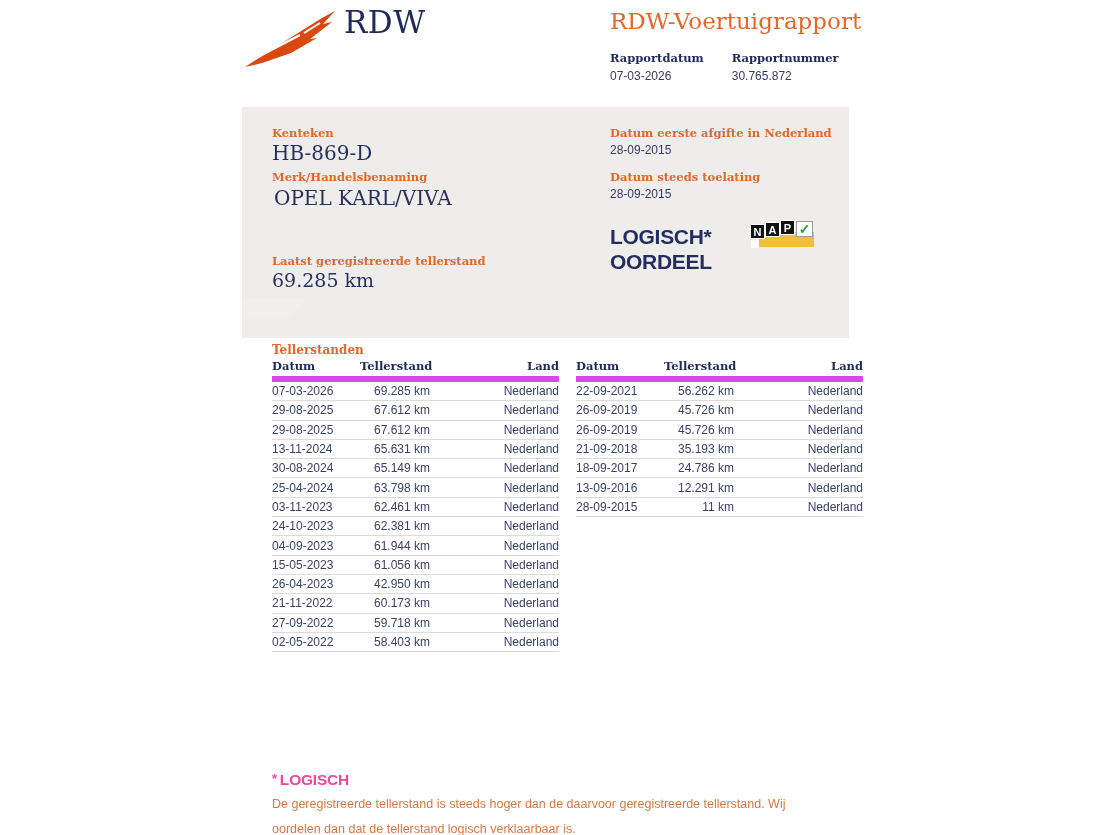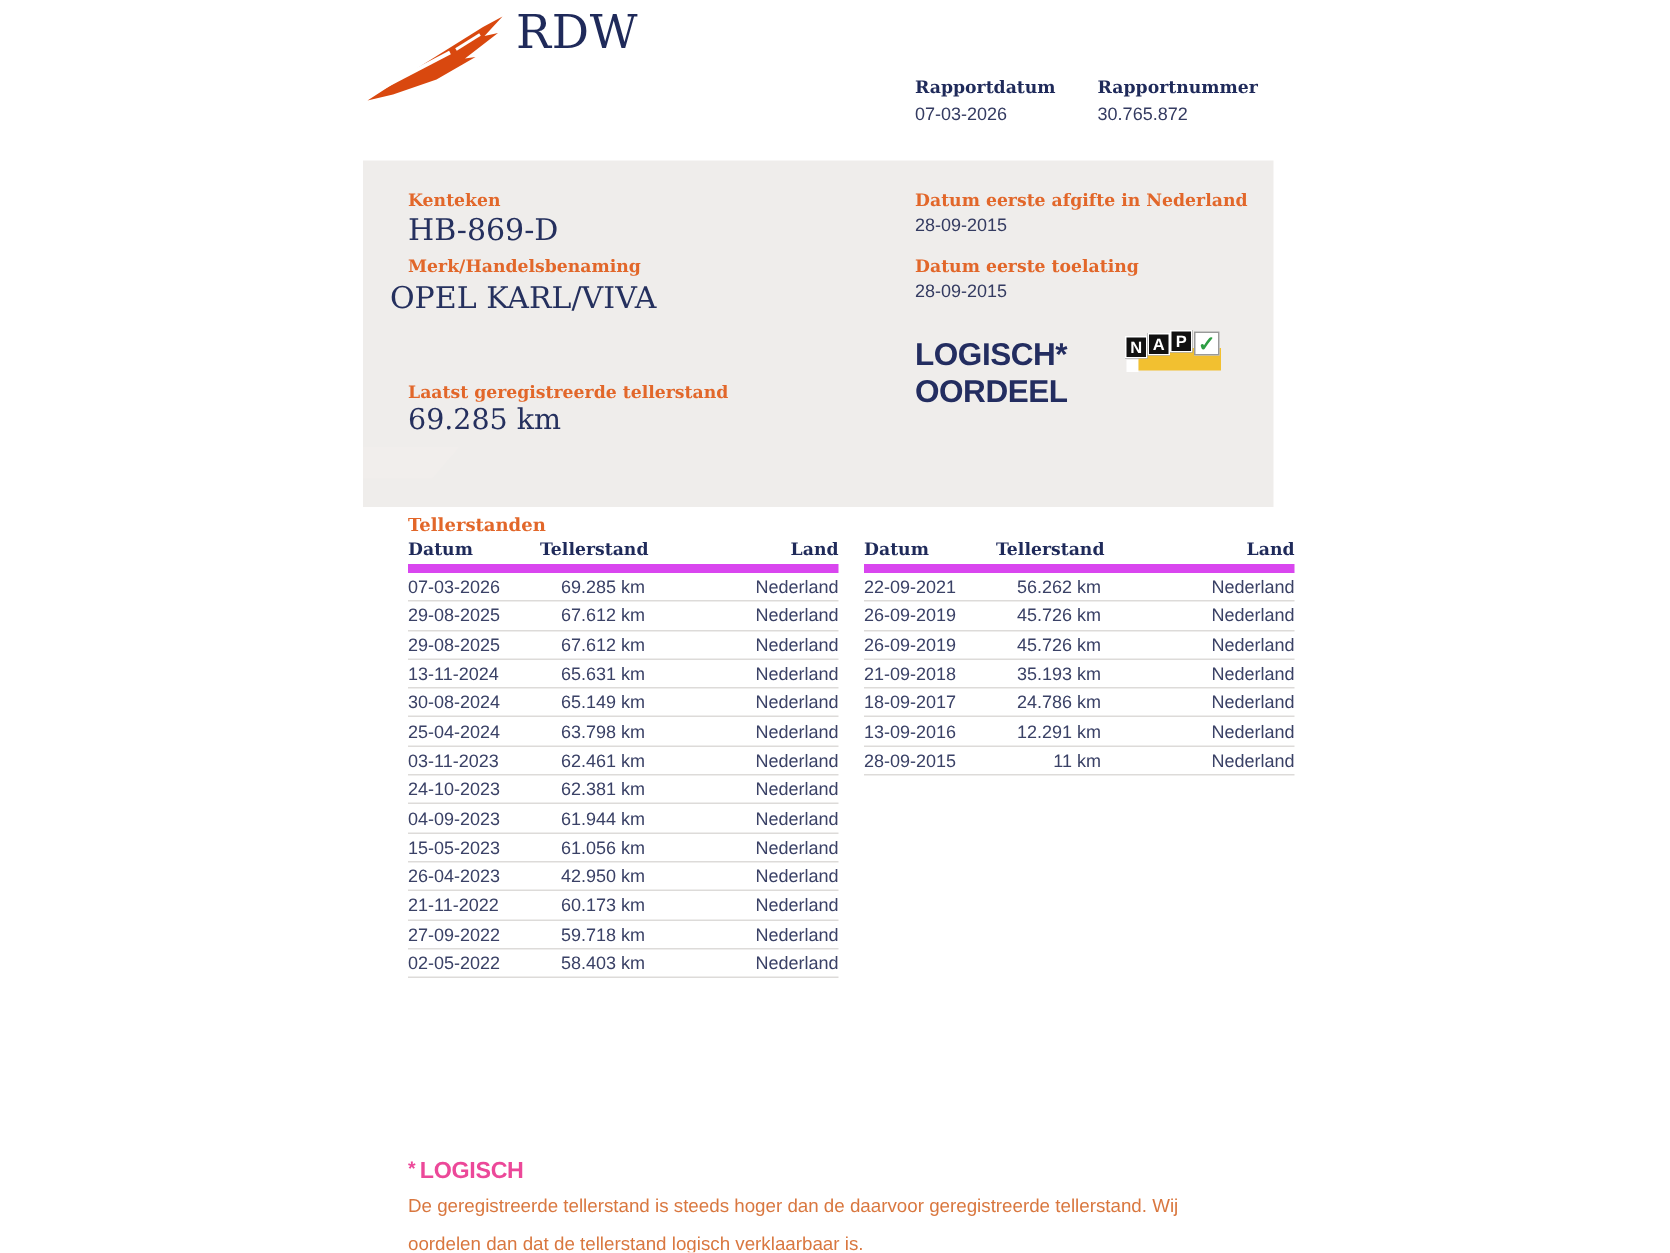--- a/index.html
+++ b/index.html
@@ -21,21 +21,21 @@
   .panel { position:absolute; left:242px; top:107px; width:607px; height:231px; background:#EFEDEB; }
   .panel-tab { position:absolute; left:242px; top:298px; width:64px; height:21px; background:#F1EEEC;
                clip-path:polygon(0 0, 100% 0, 72% 100%, 0 100%); }
   .lab { position:absolute; font-family:"DejaVu Serif", serif; font-weight:bold;
          font-size:11.5px; color:#E2672A; }
   .val-serif { position:absolute; font-family:"DejaVu Serif", serif; color:#25305E; }
   .val-sans { position:absolute; font-size:12px; color:#343B61; }
   .kenteken-lab  { left:30px; top:19px; }
   .kenteken-val  { left:30px; top:34px; font-size:20px; }
   .merk-lab      { left:30px; top:63px; }
-  .merk-val      { left:18px; top:79px; font-size:20px; }
+  .merk-val      { left:32px; top:79px; font-size:20px; }
   .teller-lab    { left:30px; top:147px; }
   .teller-val    { left:30px; top:162px; font-size:19px; }
   .afgifte-lab   { left:368px; top:19px; }
   .afgifte-val   { left:368px; top:36px; }
   .toelating-lab { left:368px; top:63px; }
   .toelating-val { left:368px; top:80px; }
   .oordeel { position:absolute; left:368px; top:117px; font-weight:bold; font-size:21px;
              line-height:25px; letter-spacing:-0.3px; color:#232D60; }
 
   
@@ -77,20 +77,21 @@
 <body>
 
 <div class="page">
 
   <svg class="logo" viewBox="0 0 92 58">
     <path fill="#D9480F" d="M1 57 L38 33 L78 8 L91 1 L79 14 L88 12 L66 29 L73 28 L47 43 L18 53 Z"></path>
     <path stroke="#ffffff" stroke-width="2.5" fill="none" d="M8 50 L56 25"></path>
     <path stroke="#ffffff" stroke-width="2" fill="none" d="M60 23 L76 13"></path>
   </svg>
   <div class="wordmark">RDW</div>
+  <div class="doc-title">RDW-Voertuigrapport</div>
 
   <div class="report-meta">
     <div>
       <div class="meta-label">Rapportdatum</div>
       <div class="meta-value">07-03-2026</div>
     </div>
     <div>
       <div class="meta-label">Rapportnummer</div>
       <div class="meta-value">30.765.872</div>
     </div>
@@ -99,21 +100,21 @@
   <div class="panel">
     <div class="lab kenteken-lab">Kenteken</div>
     <div class="val-serif kenteken-val">HB-869-D</div>
     <div class="lab merk-lab">Merk/Handelsbenaming</div>
     <div class="val-serif merk-val">OPEL KARL/VIVA</div>
     <div class="lab teller-lab">Laatst geregistreerde tellerstand</div>
     <div class="val-serif teller-val">69.285 km</div>
 
     <div class="lab afgifte-lab">Datum eerste afgifte in Nederland</div>
     <div class="val-sans afgifte-val">28-09-2015</div>
-    <div class="lab toelating-lab">Datum eerste toelating</div>
+    <div class="lab toelating-lab">Datum steeds toelating</div>
     <div class="val-sans toelating-val">28-09-2015</div>
 
     <div class="oordeel">
       <div>LOGISCH*</div>
       <div>OORDEEL</div>
     </div>
 
     <div class="nap">
       <div class="nap-white-corner"></div>
       <div class="nap-yellow"></div>

